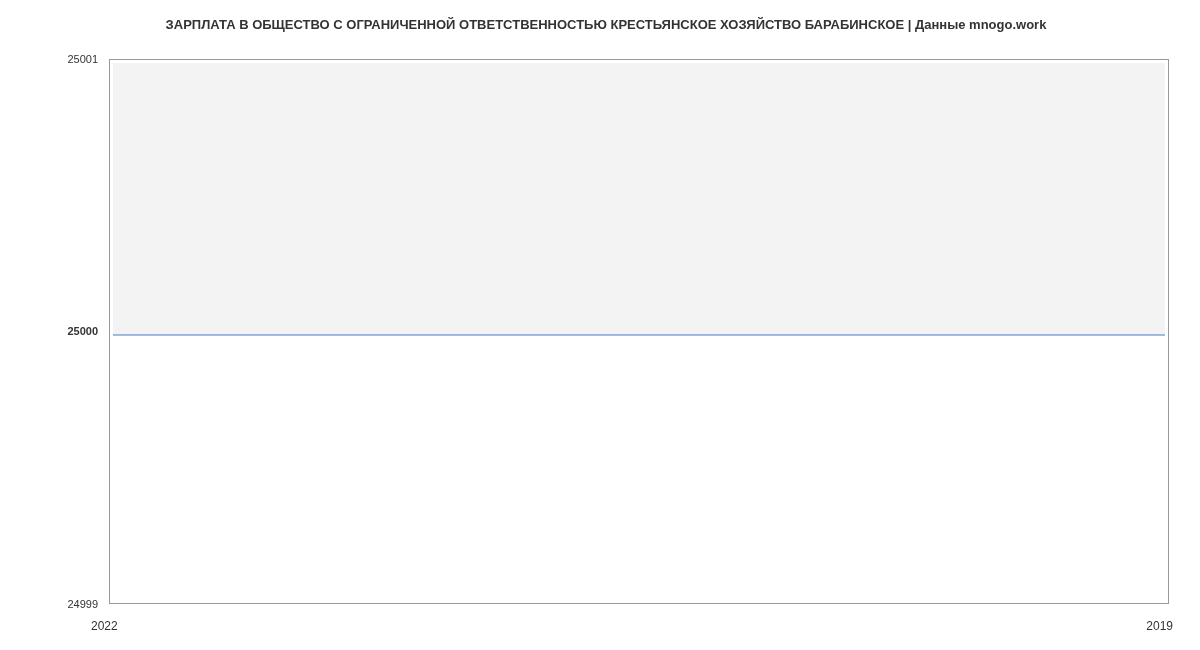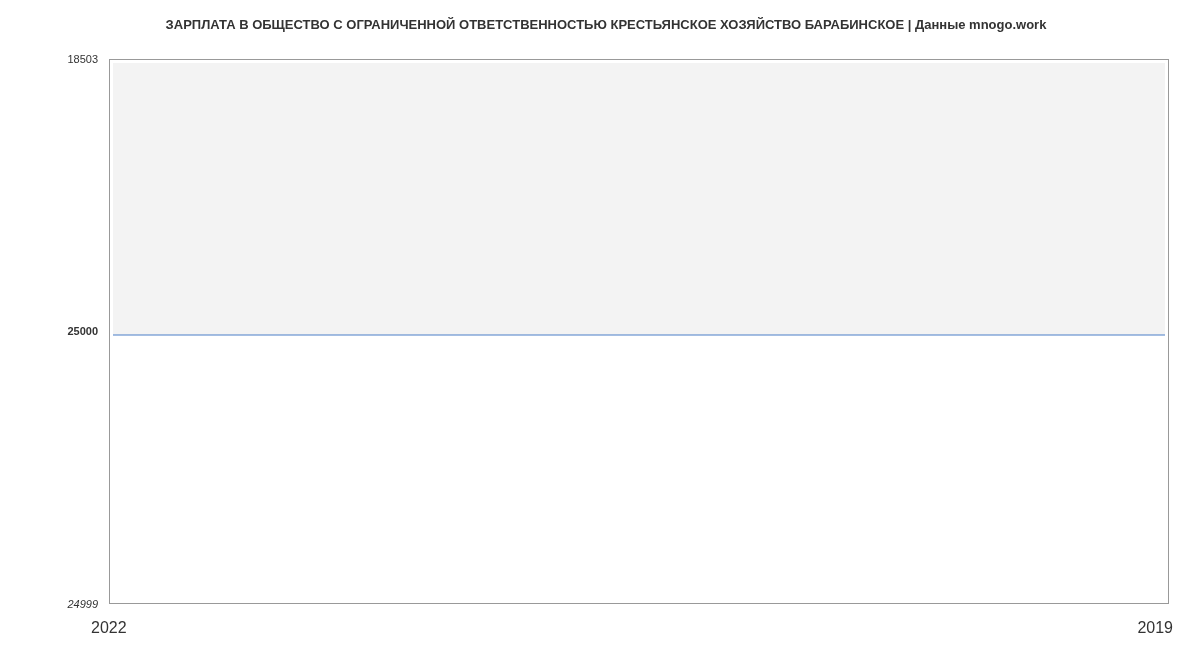--- a/index.html
+++ b/index.html
@@ -59,43 +59,42 @@
     }
     .y-tick-top {
       top: 50px;
     }
     .y-tick-mid {
       top: 322px;
       font-weight: bold;
     }
     .y-tick-bottom {
       top: 595px;
-      font-style: italic;
     }
     .x-tick-label {
       position: absolute;
       top: 610px;
-      font-size: 16px;
+      font-size: 12px;
       color: #333;
     }
     .x-tick-left {
       left: 82px;
     }
     .x-tick-right {
       right: 30px;
     }
   </style>
 </head>
 <body>
 
 <div class="chart-title">ЗАРПЛАТА В ОБЩЕСТВО С ОГРАНИЧЕННОЙ ОТВЕТСТВЕННОСТЬЮ КРЕСТЬЯНСКОЕ ХОЗЯЙСТВО БАРАБИНСКОЕ | Данные mnogo.work</div>
 
 <div class="chart-area">
   <div class="grid-fill"></div>
   <div class="data-line"></div>
 </div>
 
-<div class="y-tick-label y-tick-top">18503</div>
+<div class="y-tick-label y-tick-top">25001</div>
 <div class="y-tick-label y-tick-mid">25000</div>
 <div class="y-tick-label y-tick-bottom">24999</div>
 
 <div class="x-tick-label x-tick-left">2022</div>
 <div class="x-tick-label x-tick-right">2019</div>
 
 </body></html>

